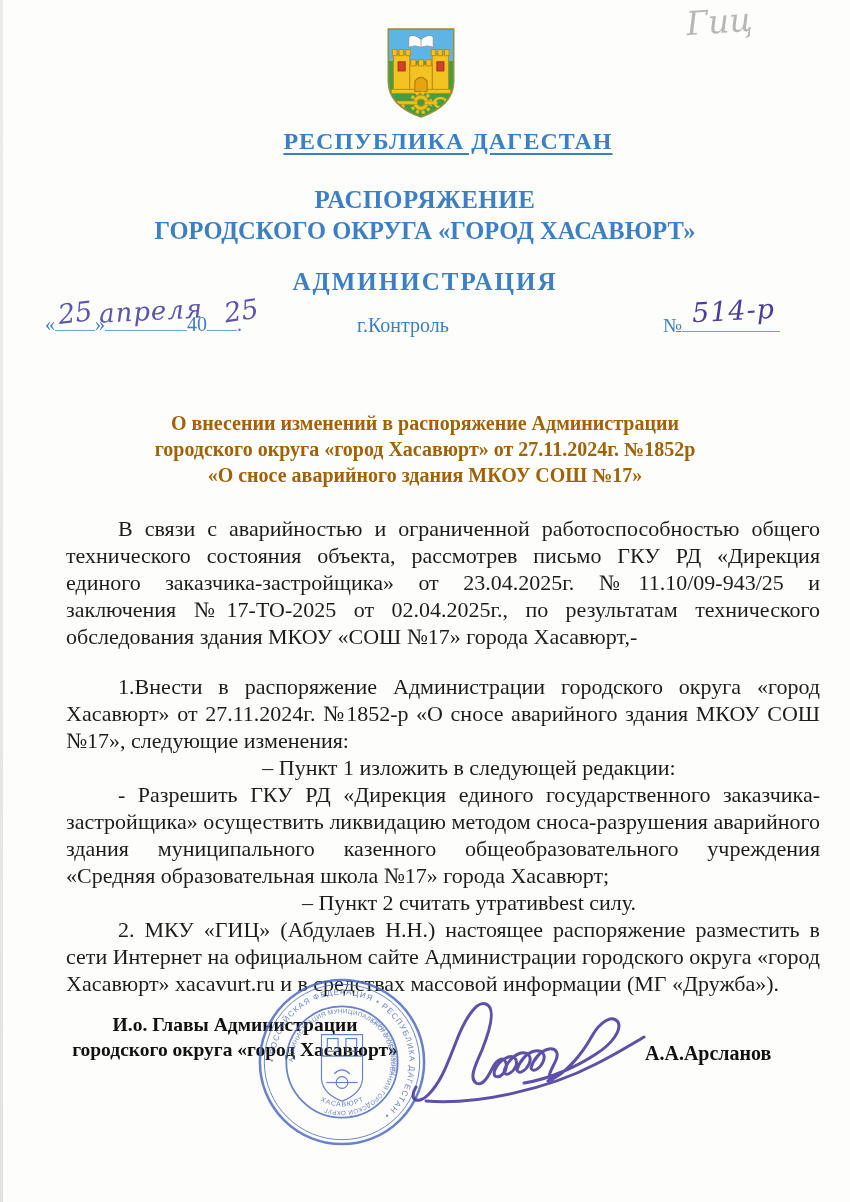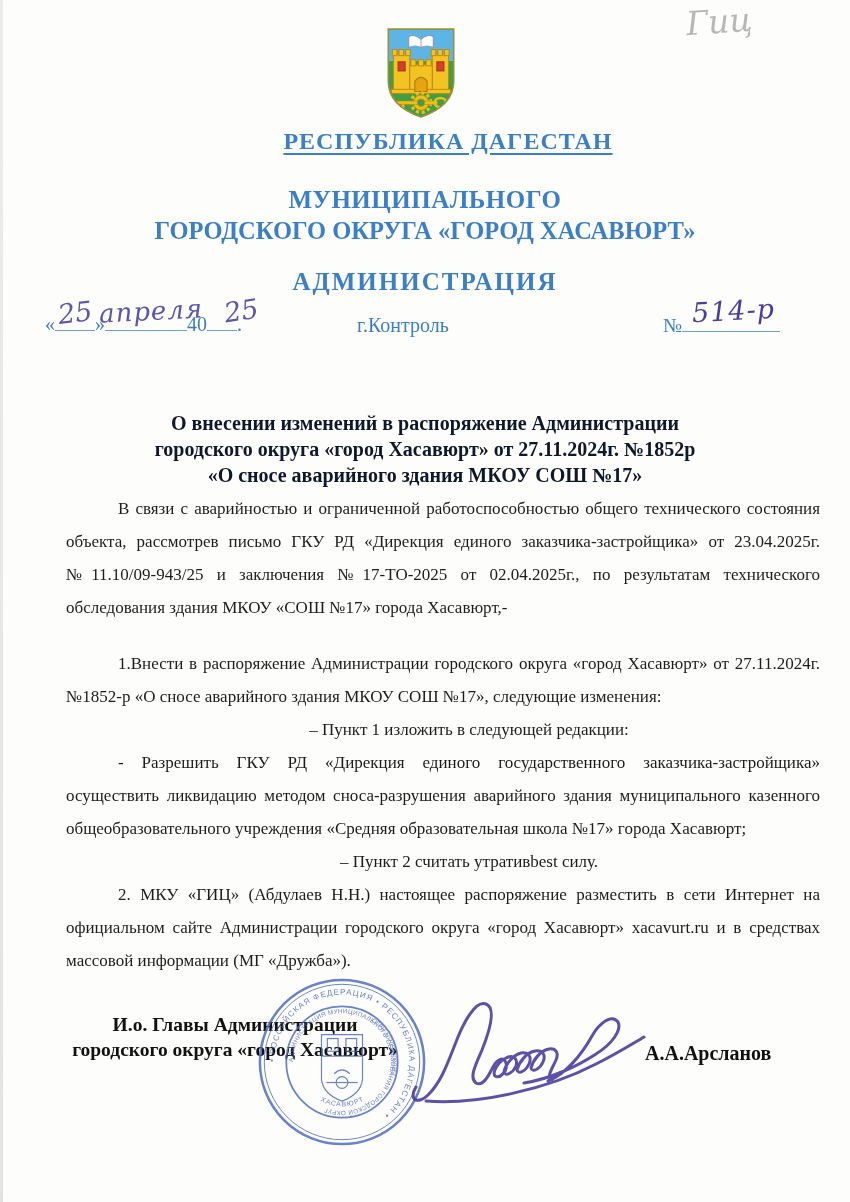--- a/index.html
+++ b/index.html
@@ -20,23 +20,23 @@
   .blank{display:inline-block;border-bottom:1.4px solid #6f9fd4;height:18px;vertical-align:baseline;}
   .b-day{width:40px;}.b-month{width:82px;}.b-year{width:30px;}.b-num{width:98px;}
   .city{position:absolute;left:357px;top:314px;font-size:20px;color:#3c7fc5;}
   .num-block{position:absolute;left:663px;top:313px;font-size:20px;color:#3c7fc5;}
   .hw{position:absolute;font-family:"DejaVu Serif",serif;font-style:italic;color:#5a55ae;}
   .hw-day{left:58px;top:297px;font-size:27px;transform:rotate(-7deg);}
   .hw-month{left:99px;top:296px;font-size:26px;transform:rotate(-3deg);letter-spacing:1px;}
   .hw-year{left:224px;top:295px;font-size:27px;transform:rotate(-9deg);}
   .hw-num{left:692px;top:295px;font-size:27px;color:#4b3d9c;transform:rotate(-3deg);letter-spacing:1px;}
   .title{position:absolute;left:0;top:410px;width:100%;text-align:center;
-        font-weight:bold;font-size:20px;line-height:26px;color:#0f172a;}
-  .body-text{position:absolute;left:66px;top:492px;width:754px;font-size:17px;
-        line-height:33px;text-align:justify;}
+        font-weight:bold;font-size:20px;line-height:26px;color:#a16207;}
+  .body-text{position:absolute;left:66px;top:515px;width:754px;font-size:22px;
+        line-height:27px;text-align:justify;}
   .body-text p{margin:0;text-indent:52px;}
   .body-text p.gap-after{margin-bottom:23px;}
   .body-text p.no-justify{text-align:center;}
   .sig-title{position:absolute;left:70px;top:1012px;width:330px;text-align:center;
         font-weight:bold;font-size:19.5px;line-height:25px;color:#111;}
   .sig-name{position:absolute;left:645px;top:1042px;font-weight:bold;font-size:20px;color:#111;}
   .stamp{position:absolute;left:256px;top:976px;width:172px;height:172px;opacity:.82;}
   .sig-svg{position:absolute;left:398px;top:992px;width:252px;height:122px;}
 </style>
 </head>
@@ -81,21 +81,21 @@
       <rect x="14" y="75.4" width="40" height="3.2" fill="#ecc01c" stroke="#c08a14" stroke-width="0.6"></rect>
       <rect x="14" y="78.5" width="3" height="4.6" fill="#ecc01c" stroke="#c08a14" stroke-width="0.6"></rect>
       <rect x="19" y="78.5" width="3" height="3.6" fill="#ecc01c" stroke="#c08a14" stroke-width="0.6"></rect>
       <ellipse cx="57" cy="77" rx="5.5" ry="4.5" fill="none" stroke="#ecc01c" stroke-width="2.6"></ellipse>
       <circle cx="38" cy="77" r="3.6" fill="#3f9f42" stroke="#c08a14" stroke-width="0.8"></circle>
     </g>
     <path d="M6,5 H70 V56 Q70,80 38,91 Q6,80 6,56 Z" fill="none" stroke="#9a8f3e" stroke-width="1.6"></path>
   </svg>
 
   <div class="head head-republic"><span>РЕСПУБЛИКА ДАГЕСТАН</span></div>
-  <div class="head head-admin1">МУНИЦИПАЛЬНОГО</div>
+  <div class="head head-admin1">РАСПОРЯЖЕНИЕ</div>
   <div class="head head-admin2">ГОРОДСКОГО ОКРУГА «ГОРОД ХАСАВЮРТ»</div>
   <div class="head head-doctype">АДМИНИСТРАЦИЯ</div>
 
   <div class="date-left"><span>«</span><span class="blank b-day"></span><span>»</span><span class="blank b-month"></span><span>40</span><span class="blank b-year"></span><span>.</span></div>
   <div class="hw hw-day">25</div>
   <div class="hw hw-month">апреля</div>
   <div class="hw hw-year">25</div>
   <div class="city">г.Контроль</div>
   <div class="num-block"><span>№</span><span class="blank b-num"></span></div>
   <div class="hw hw-num">514-р</div>

